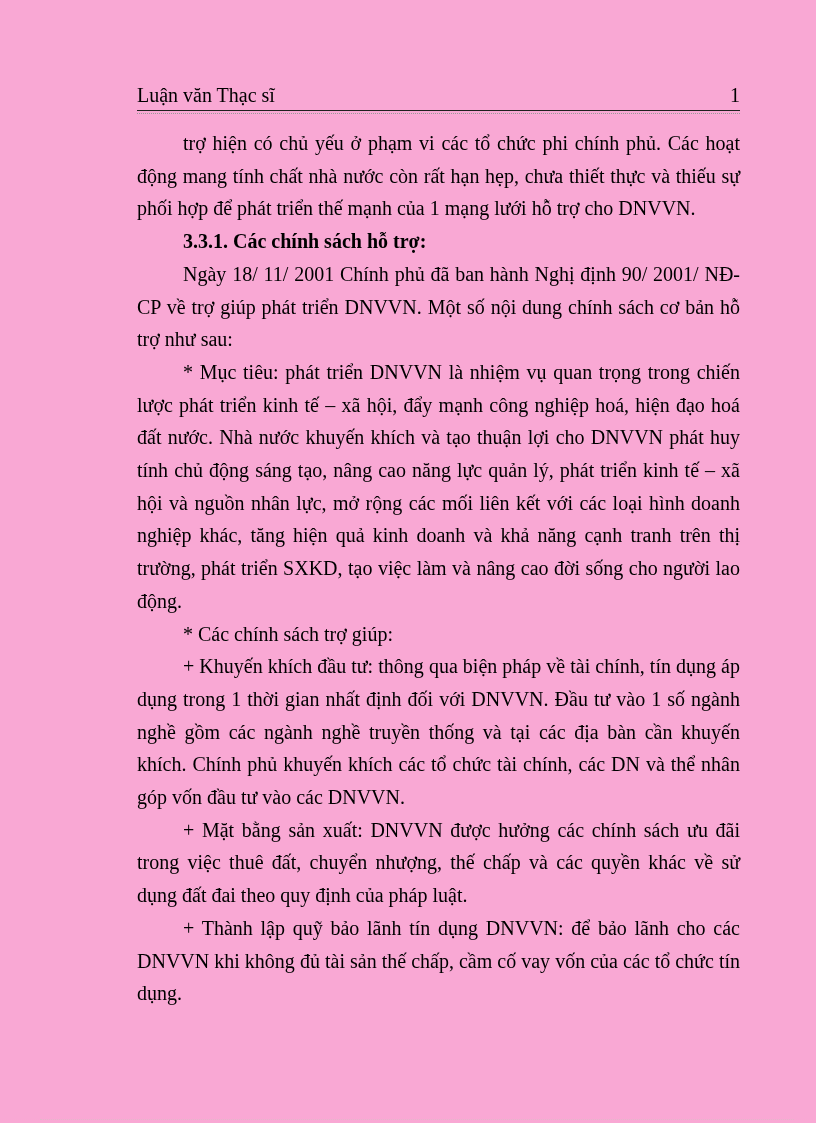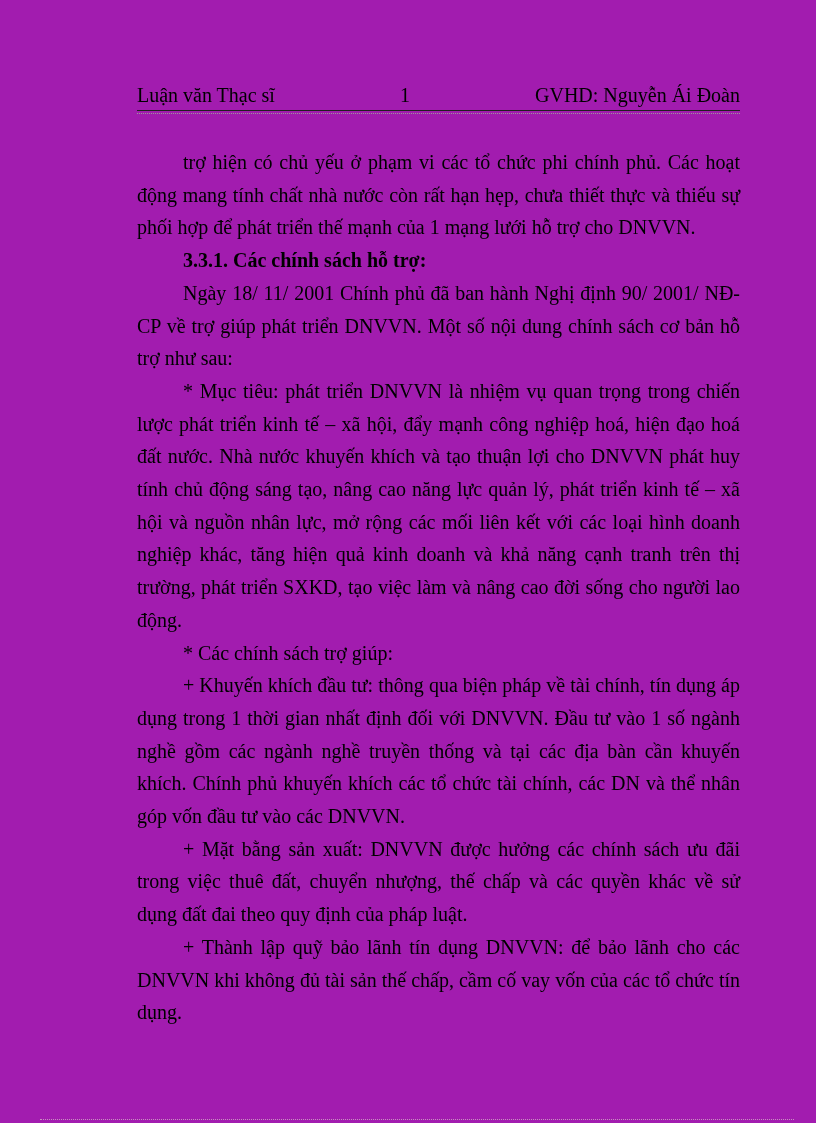--- a/index.html
+++ b/index.html
@@ -4,21 +4,21 @@
 <style>
   html, body {
     margin: 0;
     padding: 0;
     background: #ffffff;
   }
   .page {
     position: relative;
     width: 816px;
     height: 1123px;
-    background: #a21caf;
+    background: #f9a8d4;
     font-family: "Liberation Serif", "DejaVu Serif", serif;
     color: #000000;
     overflow: hidden;
   }
   .header {
     position: absolute;
     left: 137px;
     width: 603px;
     top: 84px;
   }
@@ -38,21 +38,20 @@
     margin-top: 2px;
   }
   .content {
     position: absolute;
     left: 137px;
     width: 603px;
     top: 127px;
     font-size: 20px;
     line-height: 32.7px;
     text-align: justify;
-    margin-top: 19px;
   }
   .content p {
     margin: 0;
     text-indent: 46px;
   }
   .content p.heading {
     font-weight: bold;
     font-family: Liberation Serif, serif;
   }
   .bottom-rule {
@@ -66,21 +65,20 @@
 </style>
 </head>
 <body>
 
 <div class="page">
 
   <div class="header">
     <div class="header-row">
       <span>Luận văn Thạc sĩ</span>
       <span>1</span>
-      <span>GVHD: Nguyễn Ái Đoàn</span>
     </div>
     <div class="header-rule"></div>
     <div class="header-rule-dotted"></div>
   </div>
 
   <div class="content">
     <p>trợ hiện  có chủ yếu ở phạm vi các tổ chức phi chính phủ. Các hoạt động mang tính chất nhà nước còn rất hạn hẹp, chưa thiết thực và thiếu  sự phối hợp để phát triển  thế  mạnh  của 1  mạng  lưới  hỗ  trợ cho DNVVN.</p>
     <p class="heading">3.3.1. Các chính sách hỗ trợ:</p>
     <p>Ngày  18/ 11/ 2001  Chính phủ đã ban hành Nghị  định  90/ 2001/ NĐ-CP về trợ giúp  phát  triển  DNVVN.  Một  số nội dung chính sách cơ bản hỗ trợ như sau:</p>
     <p>* Mục  tiêu:  phát  triển  DNVVN  là  nhiệm  vụ  quan  trọng  trong  chiến lược  phát  triển  kinh  tế – xã  hội,  đẩy  mạnh  công nghiệp  hoá,  hiện  đạo  hoá  đất nước.  Nhà  nước  khuyến  khích  và tạo thuận  lợi  cho DNVVN  phát  huy tính chủ động sáng tạo, nâng cao năng lực  quản  lý,  phát  triển  kinh  tế – xã  hội  và  nguồn nhân  lực,  mở  rộng  các mối liên  kết  với  các loại  hình  doanh nghiệp  khác,  tăng hiện  quả kinh  doanh  và khả năng  cạnh tranh  trên thị  trường,  phát triển  SXKD, tạo việc  làm  và  nâng  cao đời sống cho người lao  động.</p>

